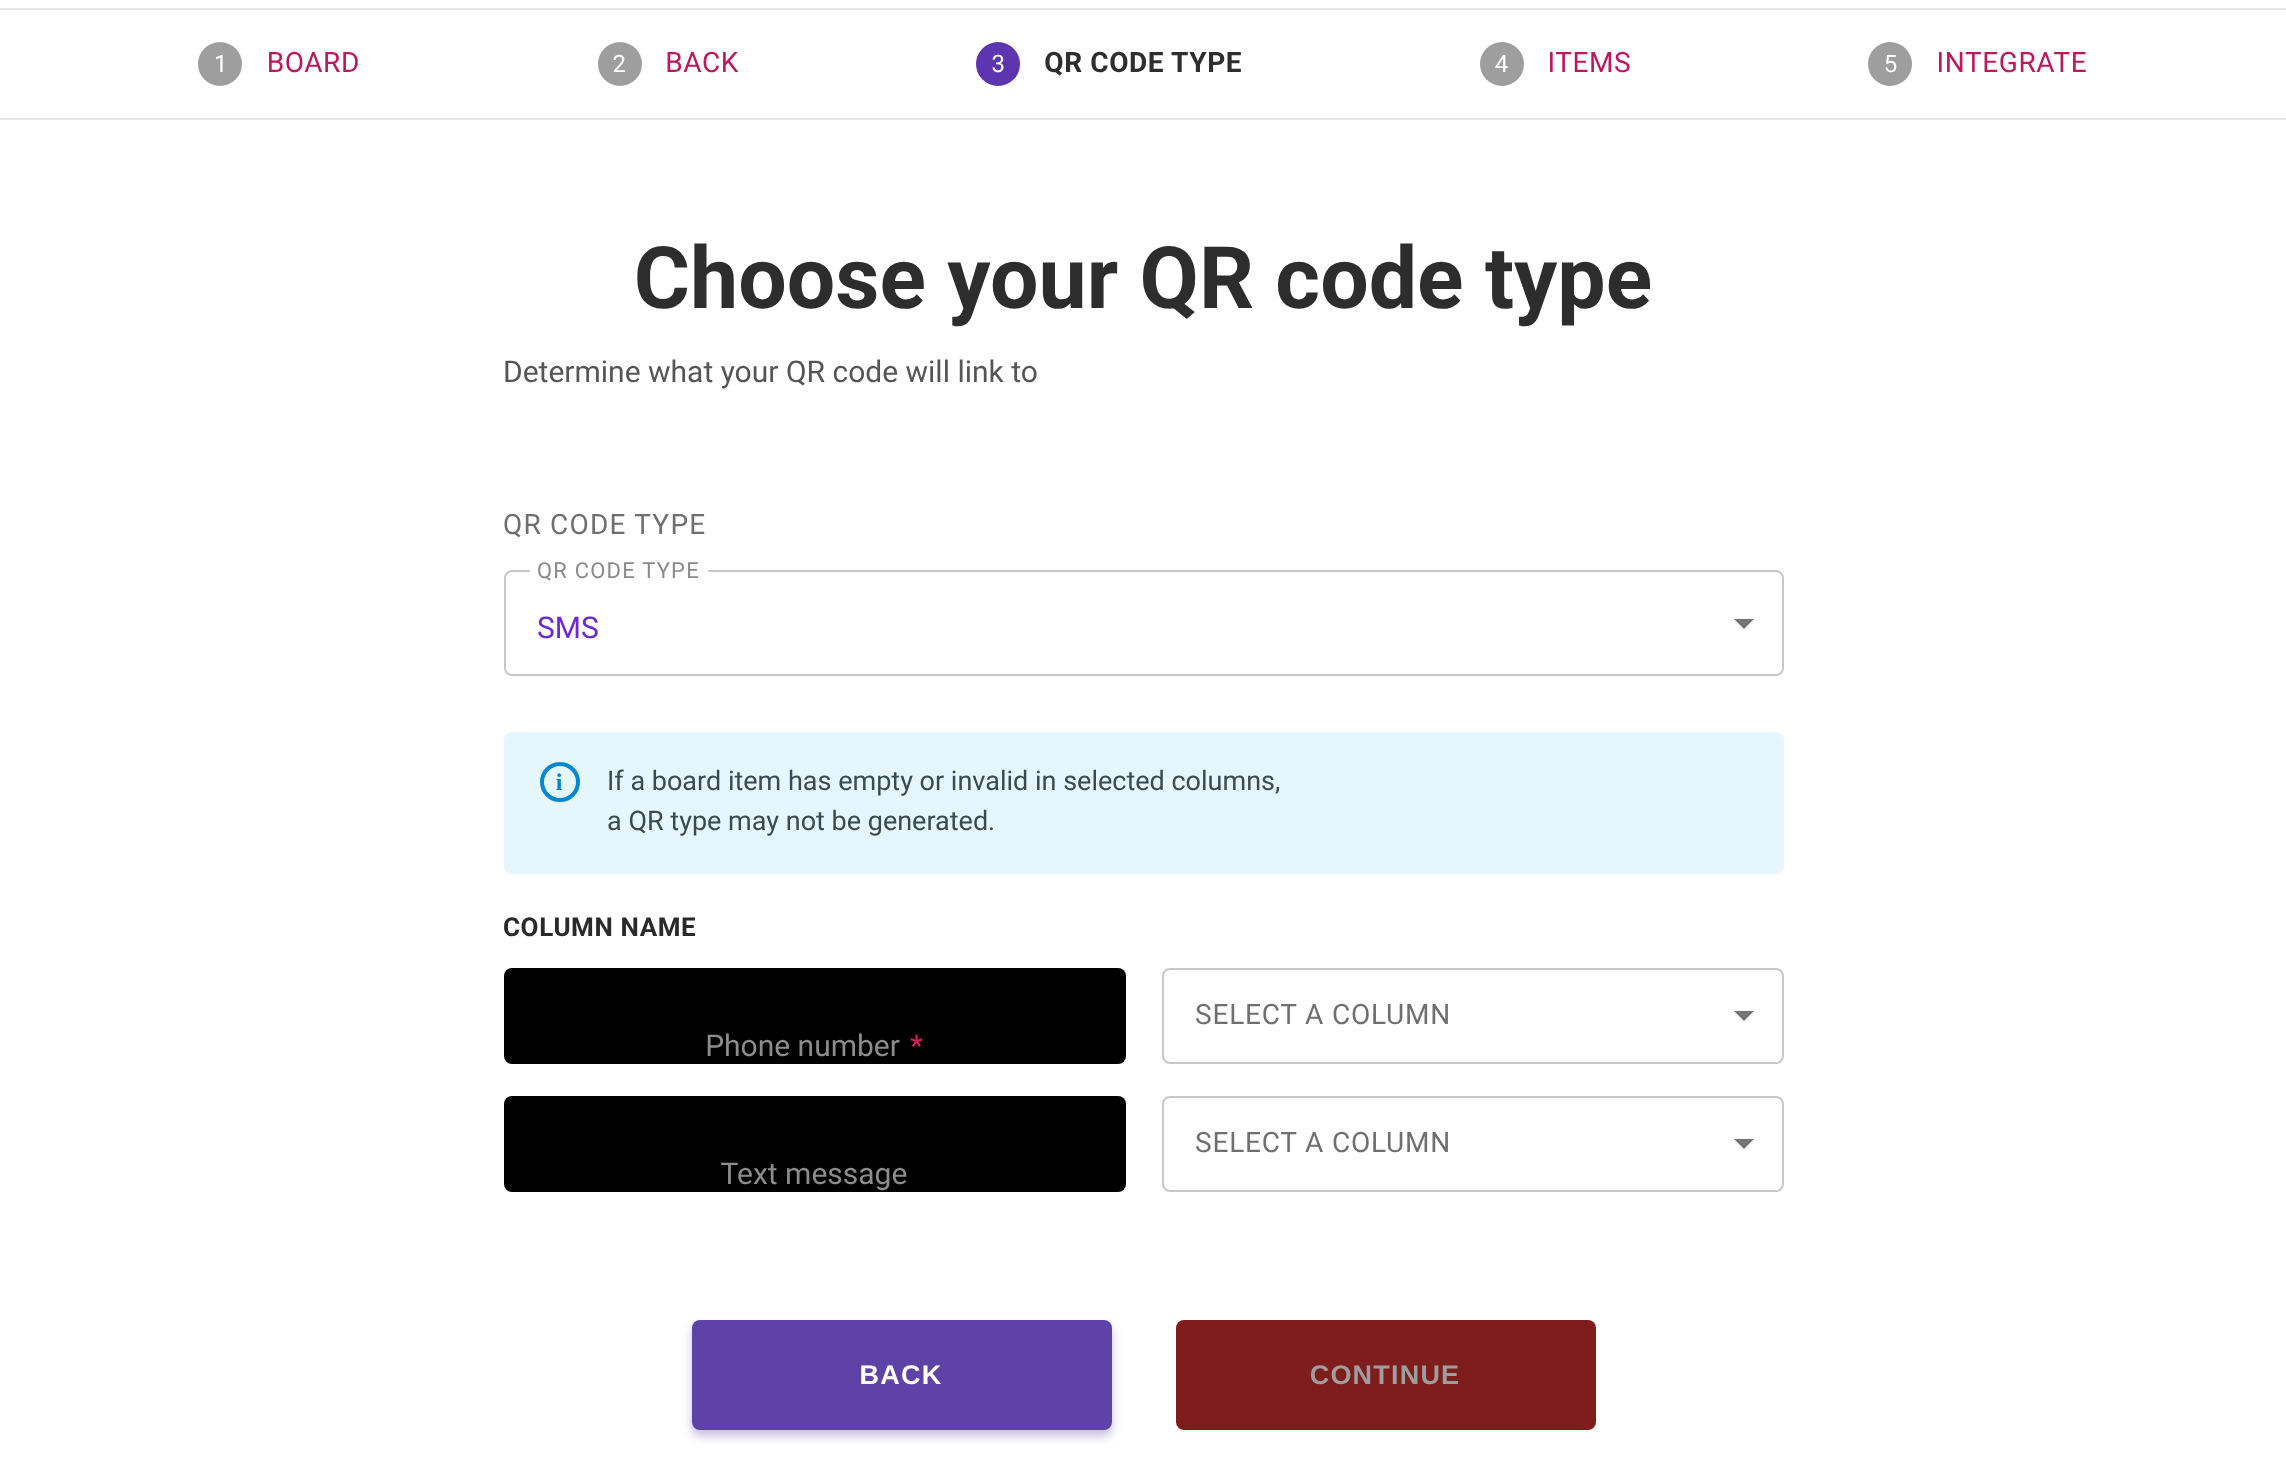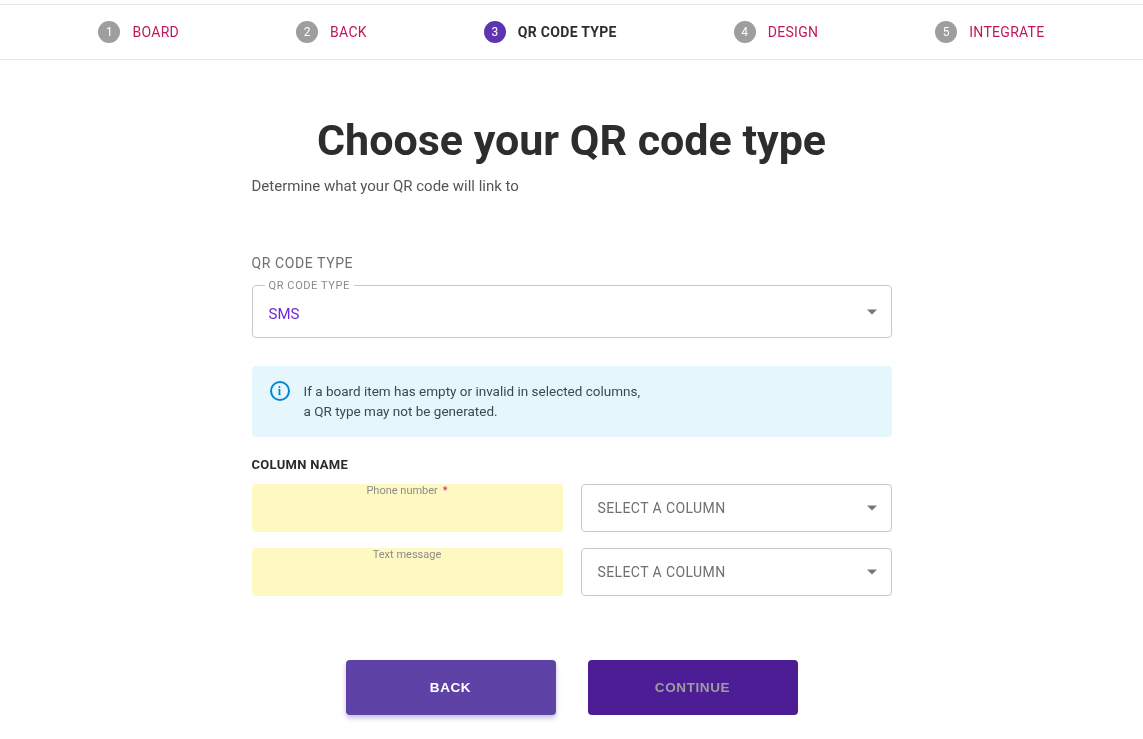--- a/index.html
+++ b/index.html
@@ -100,43 +100,43 @@
       display:flex;align-items:center;justify-content:center;
       color: #0288d1; font-size: 12px; font-weight: bold;
       font-family: Georgia, serif;
     }
     .info-text { font-size: 13.5px; color: #3a4a52; line-height: 1.5; }
 
     .row { display: flex; gap: 18px; }
     .col { flex:1; }
     .col-heading { font-size: 13px; font-weight: 700; color:#2a2a2a; letter-spacing:0.3px; margin-bottom:12px; }
     .field-chip {
-      background: #fef9c3;
+      background: #000000;
       height: 48px;
       border-radius:4px;
-      display:flex;align-items:flex-start;justify-content:center;
-      color:#8c8c8c; font-size:11px;
+      display:flex;align-items:flex-end;justify-content:center;
+      color:#8c8c8c; font-size:15px;
       margin-bottom:16px;
     }
     .field-chip .req { color:#d81b60; margin-left:5px; }
     .col-select {
       position:relative;
       border:1px solid #c8c8c8;border-radius:4px;
       height:48px;display:flex;align-items:center;
       padding:16px 16px;color:#6f6f6f;font-size:14px;
       letter-spacing:0.4px;margin-bottom:16px;cursor:pointer;
     }
     .actions { display:flex;justify-content:center;gap:32px;margin-top:48px; }
     .btn {
       width:210px;height:55px;border:none;border-radius:4px;
       font-size:13.5px;font-weight:600;letter-spacing:0.6px;
       cursor:pointer;
     }
     .btn-back { background:#5e42a6;color:#fff;box-shadow:0 3px 5px rgba(94,66,166,0.35);}
-    .btn-continue { background:#4c1d95;color:#9e9e9e;cursor:not-allowed;}
+    .btn-continue { background:#7f1d1d;color:#9e9e9e;cursor:not-allowed;}
   </style>
 </head>
 <body>
 
 <div class="top-line"></div>
 
 <div class="stepper">
   <div class="step">
     <div class="step-num">1</div>
     <div class="step-label">BOARD</div>
@@ -144,21 +144,21 @@
   <div class="step">
     <div class="step-num">2</div>
     <div class="step-label">BACK</div>
   </div>
   <div class="step active">
     <div class="step-num">3</div>
     <div class="step-label">QR CODE TYPE</div>
   </div>
   <div class="step">
     <div class="step-num">4</div>
-    <div class="step-label">DESIGN</div>
+    <div class="step-label">ITEMS</div>
   </div>
   <div class="step">
     <div class="step-num">5</div>
     <div class="step-label">INTEGRATE</div>
   </div>
 </div>
 
 <div class="content">
 
   <h1 class="title">Choose your QR code type</h1>

